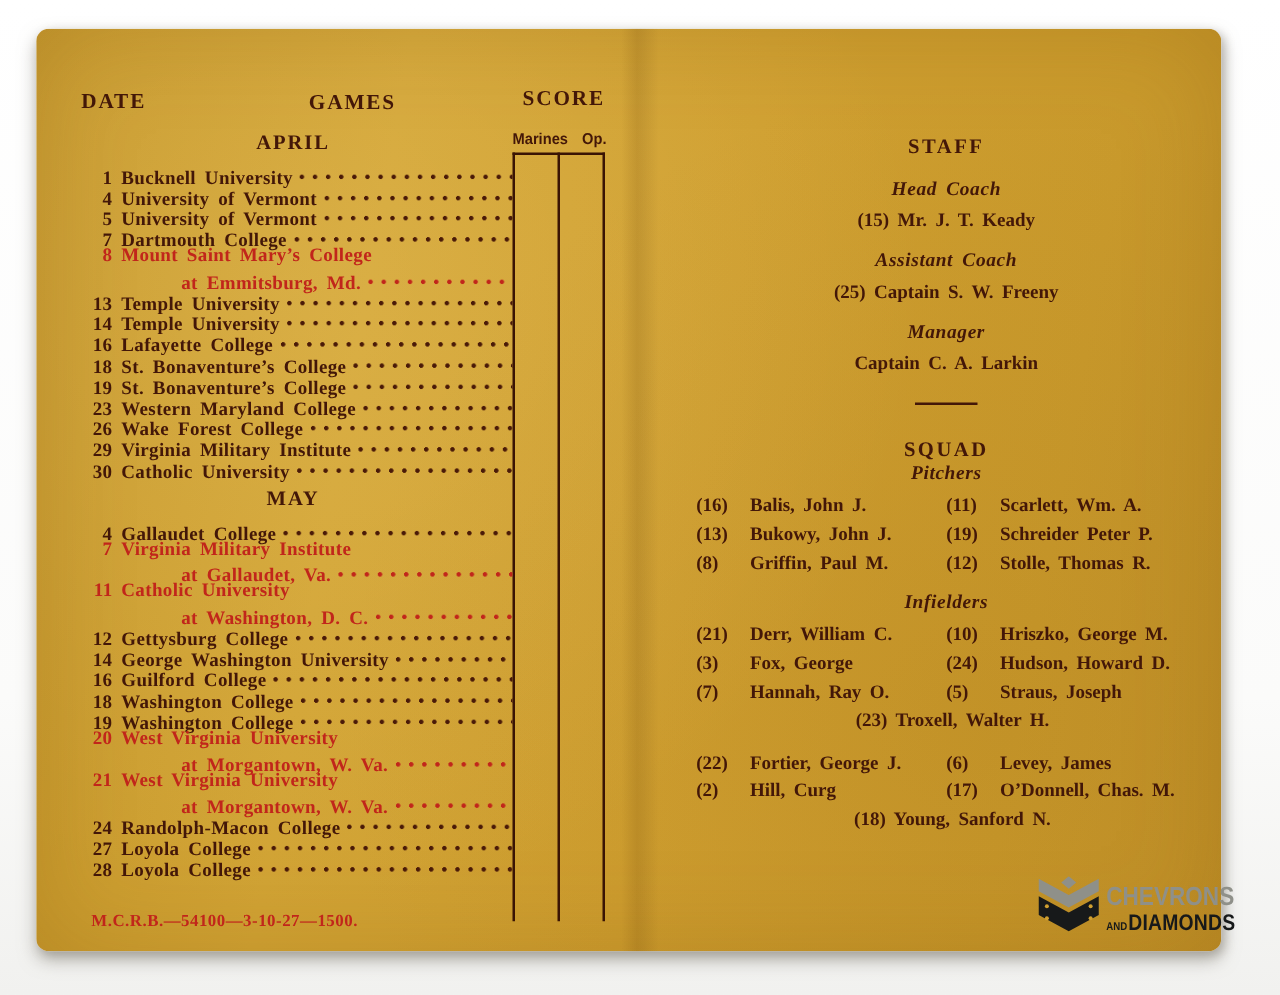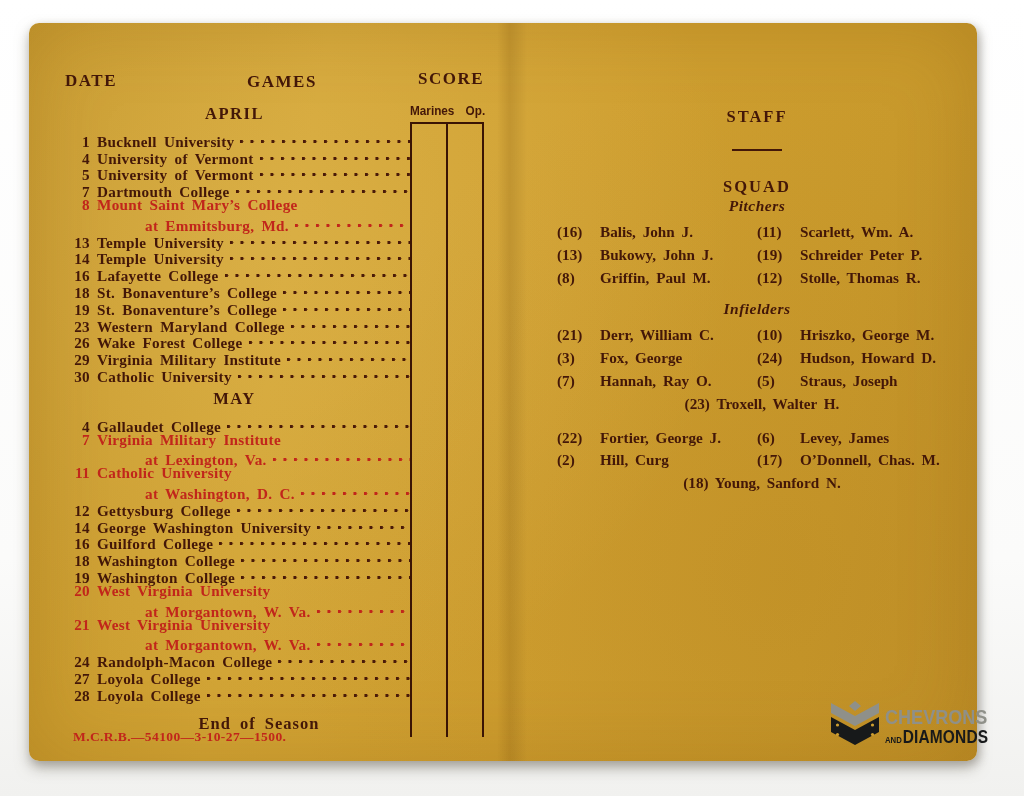--- a/index.html
+++ b/index.html
@@ -187,21 +187,21 @@
         <div class="row">
           <span class="date">4</span>
           <span class="opp">Gallaudet College</span>
           <span class="leader"></span>
         </div>
         <div class="row red">
           <span class="date">7</span>
           <span class="opp">Virginia Military Institute</span>
         </div>
         <div class="row loc red">
-          <span class="loc-text">at Lexington, Va.</span>
+          <span class="loc-text">at Gallaudet, Va.</span>
           <span class="leader red-leader"></span>
         </div>
         <div class="row red">
           <span class="date">11</span>
           <span class="opp">Catholic University</span>
         </div>
         <div class="row loc red">
           <span class="loc-text">at Washington, D. C.</span>
           <span class="leader red-leader"></span>
         </div>
@@ -256,27 +256,40 @@
           <span class="opp">Loyola College</span>
           <span class="leader"></span>
         </div>
         <div class="row">
           <span class="date">28</span>
           <span class="opp">Loyola College</span>
           <span class="leader"></span>
         </div>
       </div>
 
-    <div class="end-note">End of Season</div>
     <div class="print-code">M.C.R.B.—54100—3-10-27—1500.</div>
 
     <div class="fold"></div>
 
     <div class="rightpage">
       <div class="sec-title">STAFF</div>
+      <div id="staff-list">
+          <div class="role">
+            <div class="role-name">Head Coach</div>
+            <div class="person">(15) Mr. J. T. Keady</div>
+          </div>
+          <div class="role">
+            <div class="role-name">Assistant Coach</div>
+            <div class="person">(25) Captain S. W. Freeny</div>
+          </div>
+          <div class="role">
+            <div class="role-name">Manager</div>
+            <div class="person">Captain C. A. Larkin</div>
+          </div>
+        </div>
       <div class="divider"></div>
       <div class="squad-title">SQUAD</div>
       <div id="squad-groups">
           <div class="group">
             <div class="group-name">Pitchers</div>
             <div class="squad-grid">
               <span class="cell">
                 <span class="num">(16)</span>
                 <span class="pname">Balis, John J.</span>
               </span>

